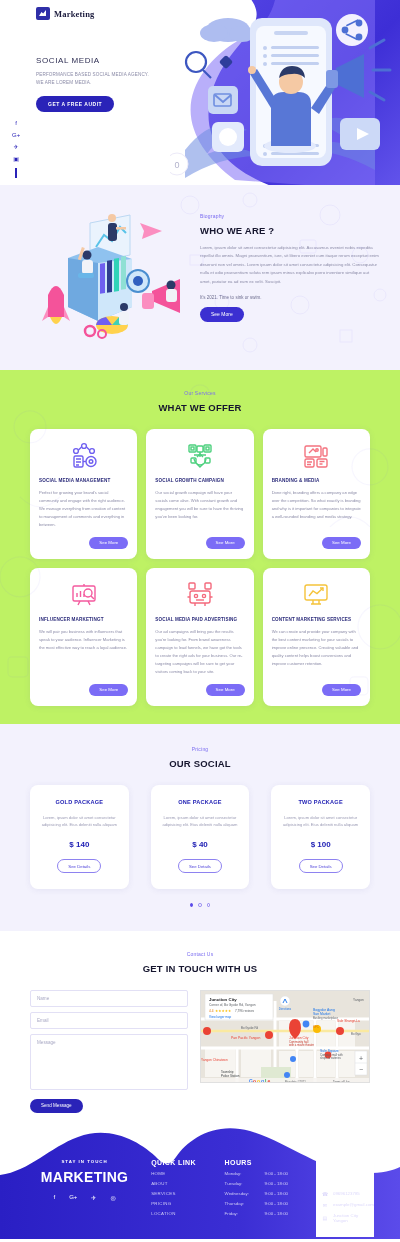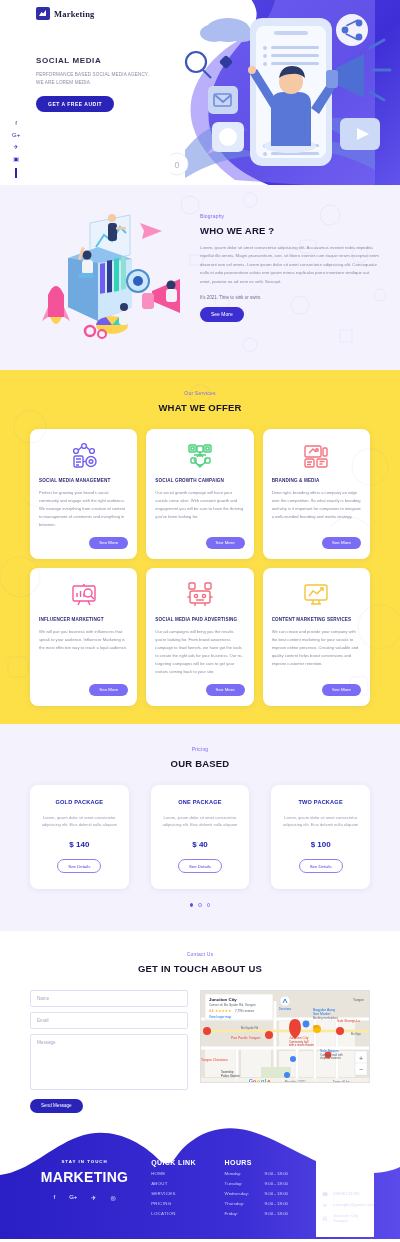--- a/index.html
+++ b/index.html
@@ -53,21 +53,21 @@
     width:7px;height:6px;
     background:#fff;
     clip-path: polygon(0 100%, 35% 35%, 60% 60%, 100% 0, 100% 100%);
   }
   .logo-text {
     font-family: "Liberation Serif", serif;
     font-size: 8.5px; font-weight: 700; color: #1a1a3c;
     letter-spacing: .2px;
   }
   .hero-copy { position: absolute; left: 36px; top: 56px; width: 150px; z-index: 4;}
-  .hero-kicker { font-size: 8px; font-weight:700; letter-spacing:.6px; color:#2d2d52;}
+  .hero-kicker { font-size: 8px; font-weight:400; letter-spacing:.6px; color:#2d2d52;}
   .hero-title { font-size: 15px; font-weight: 700; color:#2222b5; letter-spacing:.1px; margin-top:3px;}
   .hero-sub { font-size:4.6px; line-height:1.8; color:#8b8ba7; margin-top:6px; letter-spacing:.15px;}
   .hero-btn {
     margin-top: 8px;
     display:inline-block;
     background:#2a23b8;
     color:#fff;
     font-size:5px; font-weight:700; letter-spacing:.5px;
     padding:5px 12px;
     border:none; border-radius:20px;
@@ -99,21 +99,21 @@
   .h2{ font-size:9.5px; font-weight:700; color:#15152e; letter-spacing:.2px; margin-top:6px;}
   .about-p{ font-size:4.3px; line-height:1.95; color:#8b8ba7; margin-top:8px;}
   .about-p2{ font-size:4.5px; color:#6e6e8f; margin-top:9px;}
   .pill-btn{
     margin-top:7px; display:inline-block;
     background:#3b2fd1; color:#fff;
     font-size:5px; padding:4.5px 11px; border:none; border-radius:20px; cursor:pointer;
   }
 
   
-  .services{ background:#fde047; padding:20px 0 18px; position:relative; overflow:hidden;}
+  .services{ background:#bef264; padding:20px 0 18px; position:relative; overflow:hidden;}
   .center{ text-align:center; }
   .svc-grid{
     display:grid; grid-template-columns:repeat(3,1fr);
     gap:9px; padding:0 30px; margin-top:16px;
   }
   .svc-card{
     background:#fff;
     border-radius:8px;
     box-shadow:0 1px 6px rgba(80,80,160,.10);
     padding:12px 9px 10px;
@@ -499,21 +499,21 @@
         <div class="svc-title">CONTENT MARKETING SERVICES</div>
         <div class="svc-body">We can create and provide your company with the best content marketing for your socials to improve online presence. Creating valuable and quality content helps boost conversions and improve customer retention.</div>
         <button class="svc-btn">See More</button>
       </div>
     </div>
   </section>
 
   <section class="pricing">
     <div class="center">
       <div class="eyebrow">Pricing</div>
-      <div class="h2">OUR BASED</div>
+      <div class="h2">OUR SOCIAL</div>
     </div>
     <div class="price-grid">
       <div class="price-card">
         <div class="price-name">GOLD PACKAGE</div>
         <div class="price-desc">Lorem, ipsum dolor sit amet consectetur adipisicing elit. Eius deleniti nulla aliquam</div>
         <div class="price-amt">$ 140</div>
         <button class="price-btn">See Details</button>
       </div>
       <div class="price-card">
         <div class="price-name">ONE PACKAGE</div>
@@ -531,21 +531,21 @@
     <div class="dots">
       <span class="dot on"></span>
       <span class="dot"></span>
       <span class="dot"></span>
     </div>
   </section>
 
   <section class="contact">
     <div class="center">
       <div class="eyebrow">Contact Us</div>
-      <div class="h2">GET IN TOUCH ABOUT US</div>
+      <div class="h2">GET IN TOUCH WITH US</div>
     </div>
     <div class="contact-grid">
       <form class="form">
         <input type="text" placeholder="Name" style="">
         <input type="email" placeholder="Email" style="">
         <textarea placeholder="Message" style=""></textarea>
         <button class="send-btn">Send Message</button>
       </form>
 
       <div class="map">

